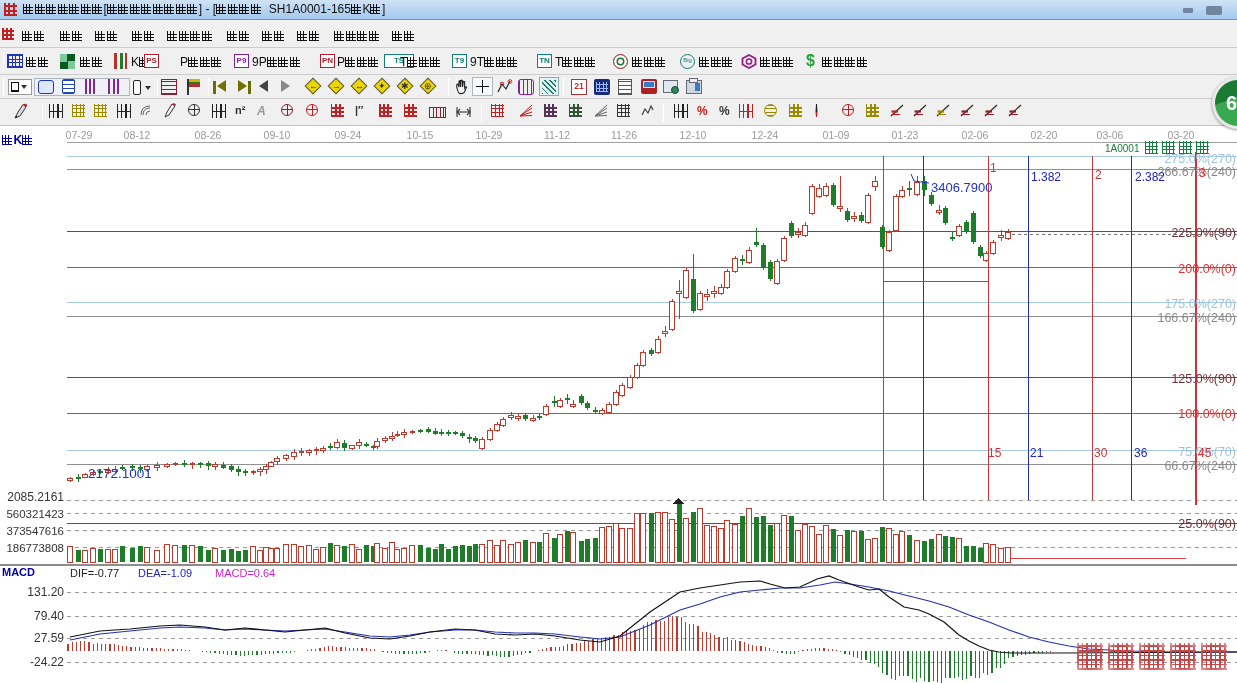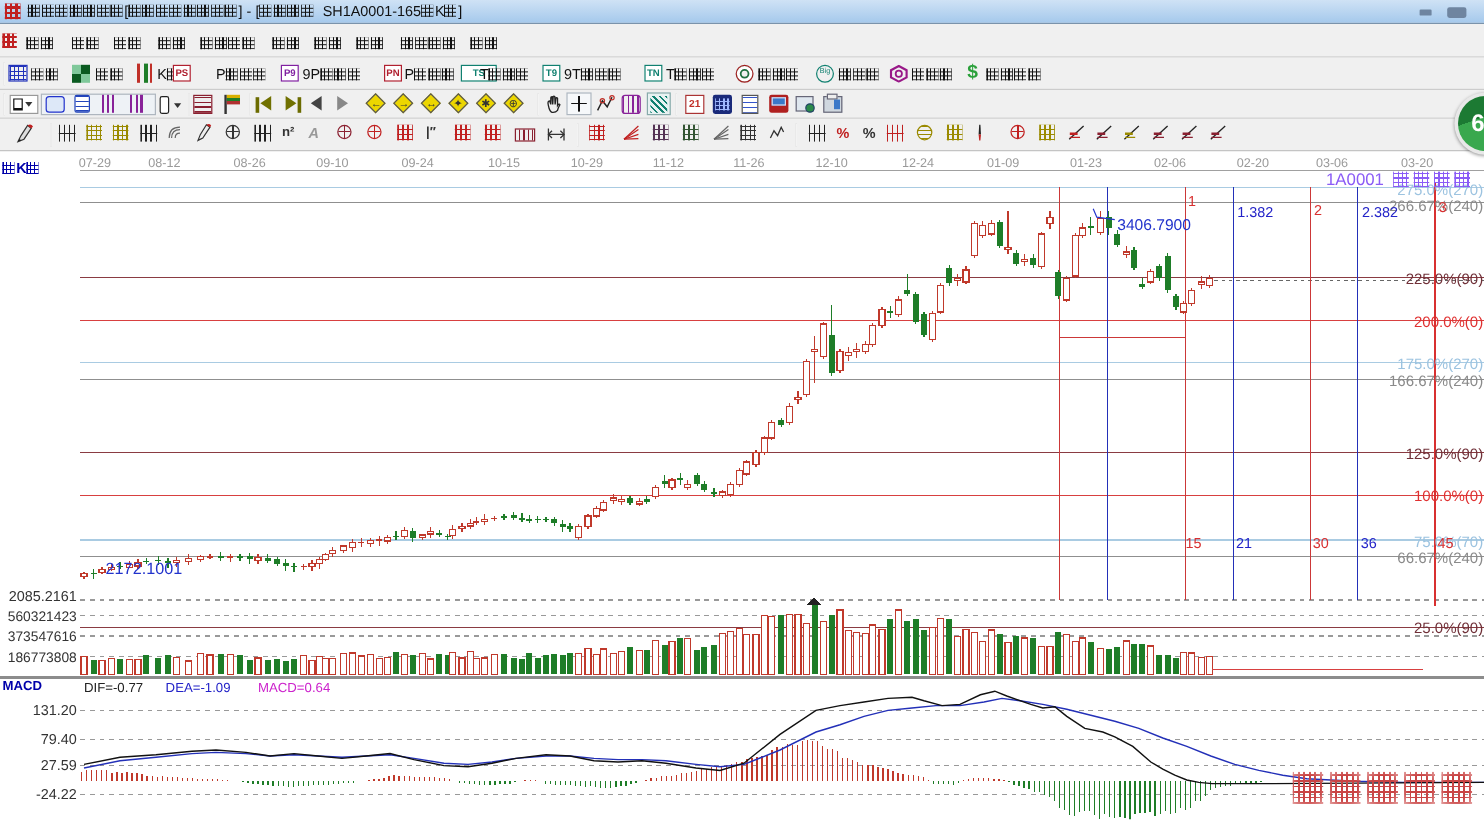--- a/index.html
+++ b/index.html
@@ -970,19 +970,19 @@
         <line x1="1" y1="12" x2="13" y2="1" stroke="#222" stroke-width="1.1"></line>
         <line x1="1.5" y1="7.5" x2="8" y2="7.5" stroke="#8a2030" stroke-width="2.2"></line>
         <line x1="1.5" y1="10.5" x2="10" y2="10.5" stroke="#8a2030" stroke-width="1.1"></line>
       </svg></span>
     <span class="ic" style="left:812px;top:5px;width:9px;height:16px;top:4px"><svg width="9" height="16">
         <path d="M4 1 L5 1 L5.5 9 L3.5 9 Z" fill="#222"></path>
         <path d="M3.5 9 L5.5 9 L5 14 L4 14 Z" fill="#c02020"></path>
       </svg></span>
   </div>
 <div class="abs" style="left:2px;top:133px;color:#0000aa;font-size:12px;font-weight:bold"><i class="cj"></i>K<i class="cj"></i></div>
-<div class="abs" style="left:1105px;top:141px;color:#8b5cf6;font-size:14px">1A0001&nbsp;&nbsp;<i class="cjb"></i><i class="cjb"></i><i class="cjb"></i><i class="cjb"></i></div>
+<div class="abs" style="left:1105px;top:141px;color:#15803d;font-size:10px">1A0001&nbsp;&nbsp;<i class="cjb"></i><i class="cjb"></i><i class="cjb"></i><i class="cjb"></i></div>
 <div class="abs" style="left:2px;top:566px;color:#0000aa;font-size:11px;font-weight:bold">MACD</div>
 <div class="abs" style="left:1077px;top:643px;color:#c94444"><i class="cjL"></i><i class="cjL"></i><i class="cjL"></i><i class="cjL"></i><i class="cjL"></i></div>
 <div class="abs" style="left:1212px;top:77px;width:52px;height:52px;border-radius:50%;background:#e8e8e8;box-shadow:0 1px 3px rgba(0,0,0,.4)">
     <div class="abs" style="left:3px;top:3px;width:46px;height:46px;border-radius:50%;background:linear-gradient(160deg,#1c7a33 0 40%,#39a84e 40%);color:#fff;font-size:20px;line-height:46px;font-weight:bold">
       <span style="position:absolute;left:11px">6</span>
     </div>
   </div>
 </body></html>

